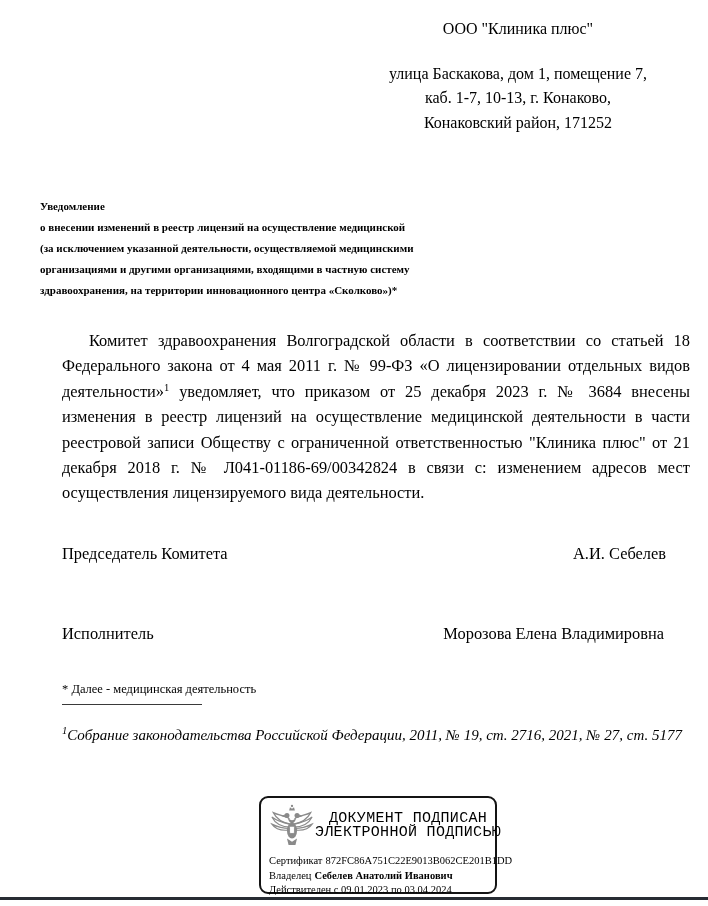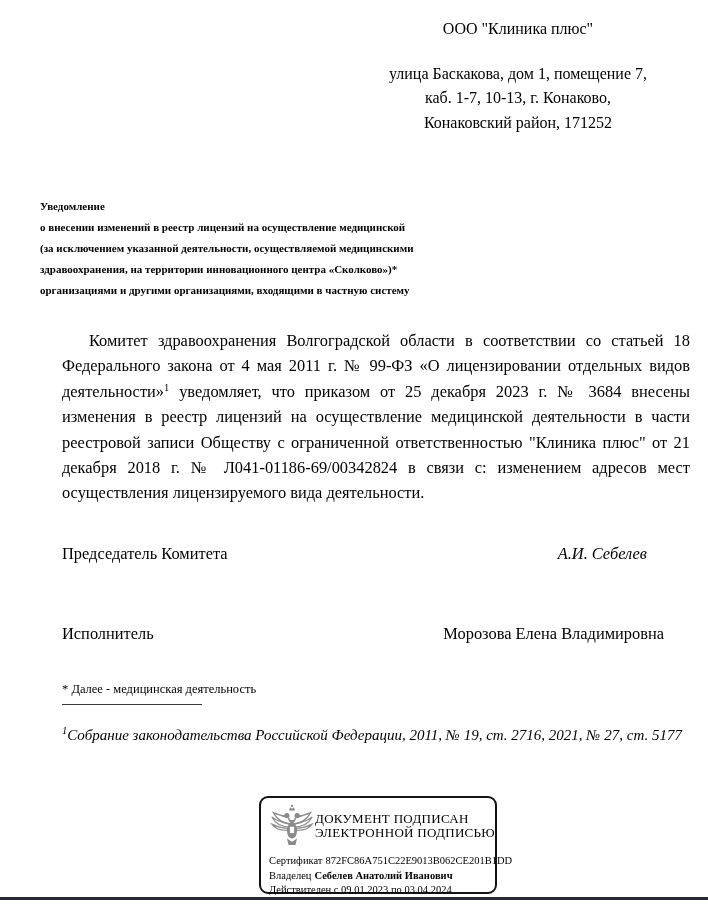--- a/index.html
+++ b/index.html
@@ -58,21 +58,21 @@
     left: 62px;
     width: 628px;
     display: flex;
     justify-content: space-between;
     font-size: 16.4px;
     line-height: 20px;
     white-space: nowrap;
   }
   .sig-row.first { top: 544px; gap: 25px; }
   .sig-row.second { top: 624px; text-align: center; }
-  .sig-row.first .sig-name { margin-right: 43px; font-style: italic; }
+  .sig-row.first .sig-name { margin-right: 24px; }
   .sig-row.second .sig-name { margin-right: 26px; }
 
   
   .footnote-star {
     position: absolute;
     left: 62px;
     top: 681px;
     font-size: 12.5px;
     line-height: 16px;
   }
@@ -102,26 +102,27 @@
     box-sizing: border-box;
     border: 2px solid #141414;
     border-radius: 9px;
     padding: 5px 8px 5px 8px;
     background: #ffffff;
   }
   .stamp-head { display: flex; align-items: flex-start; }
   .stamp-emblem { flex: 0 0 46px; height: 48px; }
   .stamp-title {
     flex: 1;
-    text-align: left;
-    font-size: 13px;
+    text-align: center;
+    font-size: 15px;
     line-height: 13.5px;
     padding-top: 9px;
     letter-spacing: 0.3px;
     white-space: nowrap;
+    font-family: Liberation Mono, monospace;
   }
   .stamp-details { margin-top: 3px; font-size: 10.5px; line-height: 14.5px; white-space: nowrap; }
   .stamp-details b { font-weight: bold; }
   .lbl { margin-right: 3px; }
 
   
   .page-edge {
     position: absolute;
     left: 0;
     top: 897px;
@@ -139,22 +140,22 @@
     <div class="company">ООО "Клиника плюс"</div>
     <div>улица Баскакова, дом 1, помещение 7,</div>
     <div>каб. 1-7, 10-13, г. Конаково,</div>
     <div>Конаковский район, 171252</div>
   </div>
 
   <div class="title-block">
     <div class="title-line">Уведомление</div>
     <div class="title-line">о внесении изменений в реестр лицензий на осуществление медицинской</div>
     <div class="title-line">(за исключением указанной деятельности, осуществляемой медицинскими</div>
+    <div class="title-line">организациями и другими организациями, входящими в частную систему</div>
     <div class="title-line">здравоохранения, на территории инновационного центра «Сколково»)*</div>
-    <div class="title-line">организациями и другими организациями, входящими в частную систему</div>
   </div>
 
   <div class="body-par"><span>Комитет здравоохранения Волгоградской области в соответствии со статьей 18 Федерального закона от 4 мая 2011 г. № 99-ФЗ «О лицензировании отдельных видов деятельности»</span><sup class="fn">1</sup><span> уведомляет, что приказом от 25 декабря 2023 г. № 3684 внесены изменения в реестр лицензий на осуществление медицинской деятельности в части реестровой записи Обществу с ограниченной ответственностью "Клиника плюс" от 21 декабря 2018 г. № Л041-01186-69/00342824 в связи с: изменением адресов мест осуществления лицензируемого вида деятельности.</span></div>
 
   <div class="sig-row first">
     <span class="sig-role">Председатель Комитета</span>
     <span class="sig-name">А.И. Себелев</span>
   </div>
   <div class="sig-row second">
     <span class="sig-role">Исполнитель</span>

